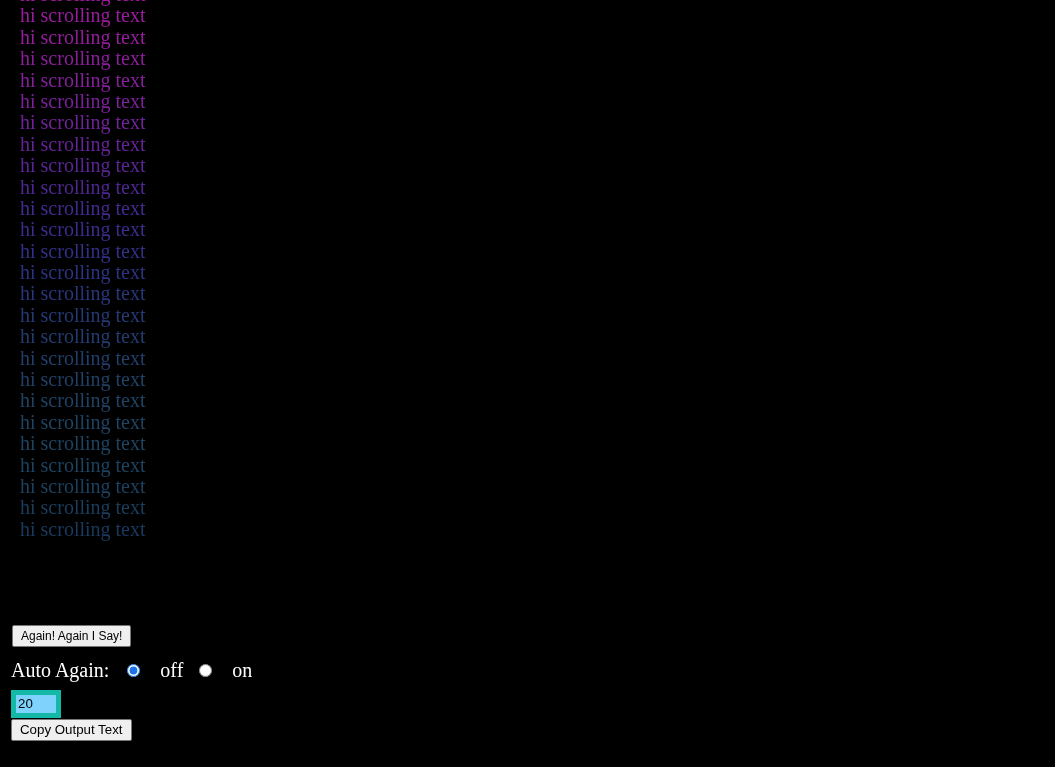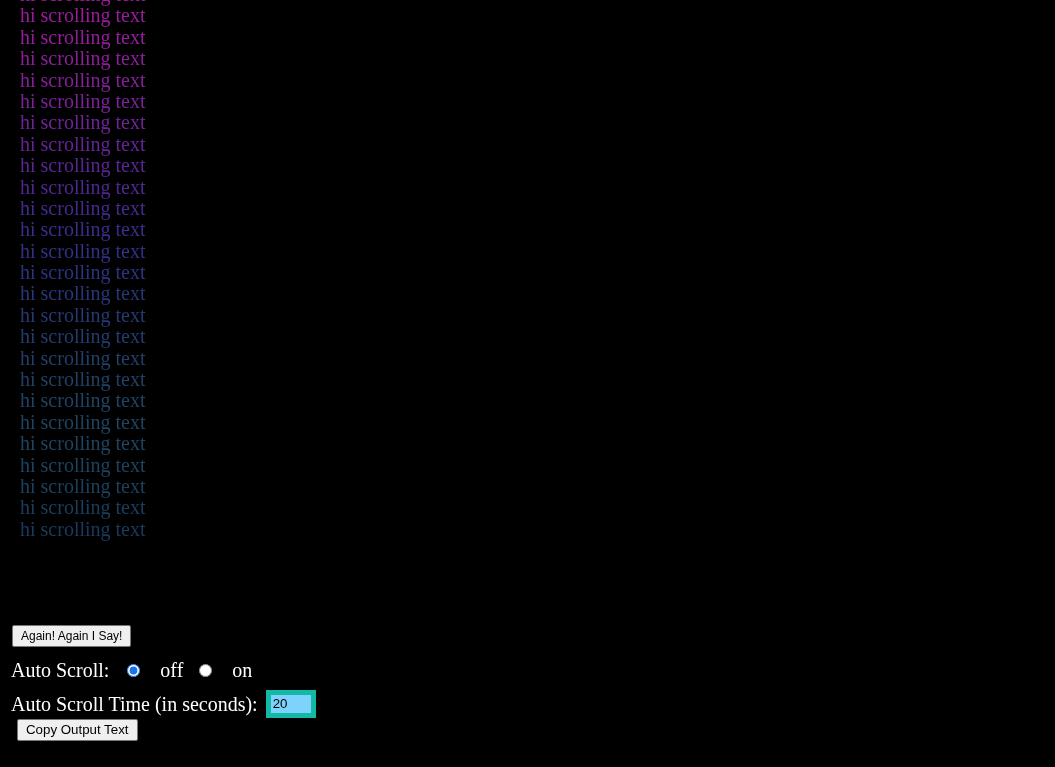--- a/index.html
+++ b/index.html
@@ -145,21 +145,21 @@
     background: #7dd3fc;
     color: #000000;
     outline: none;
     border-radius: 0;
   }
 
   #row-copy {
     position: absolute;
     top: 168px;
     left: 0;
-    padding-left: 17px;
+    padding-left: 11px;
   }
   #copy-button {
     font-family: "Liberation Sans", "DejaVu Sans", sans-serif;
     font-size: 13.3px;
     background: #efefef;
     color: #000000;
     border: 1px solid #767676;
     border-radius: 2px;
     padding: 1px 8px;
     line-height: 18px;
@@ -200,35 +200,34 @@
     </div>
 </div>
 
 <div id="controls">
 
   <div id="row-query">
     <button id="again-button">Again! Again I Say!</button>
   </div>
 
   <div id="row-autoscroll">
-    <span class="label-text">Auto Scroll:</span>
+    <span class="label-text">Auto Again:</span>
 
     <span class="radio-group">
       <input type="radio" name="autoscroll" id="autoscroll-off" checked="" style="">
       <label for="autoscroll-off">off</label>
     </span>
 
     <span class="radio-group">
       <input type="radio" name="autoscroll" id="autoscroll-on" style="">
       <label for="autoscroll-on">on</label>
     </span>
   </div>
 
   <div id="row-time">
-    <span class="label-text">Auto Scroll Time (in seconds):</span>
     <input id="autoscroll-time-input" type="text" value="20" style="">
   </div>
 
   <div id="row-copy">
     <button id="copy-button">Copy Output Text</button>
   </div>
 
 </div>
 
 </body></html>

